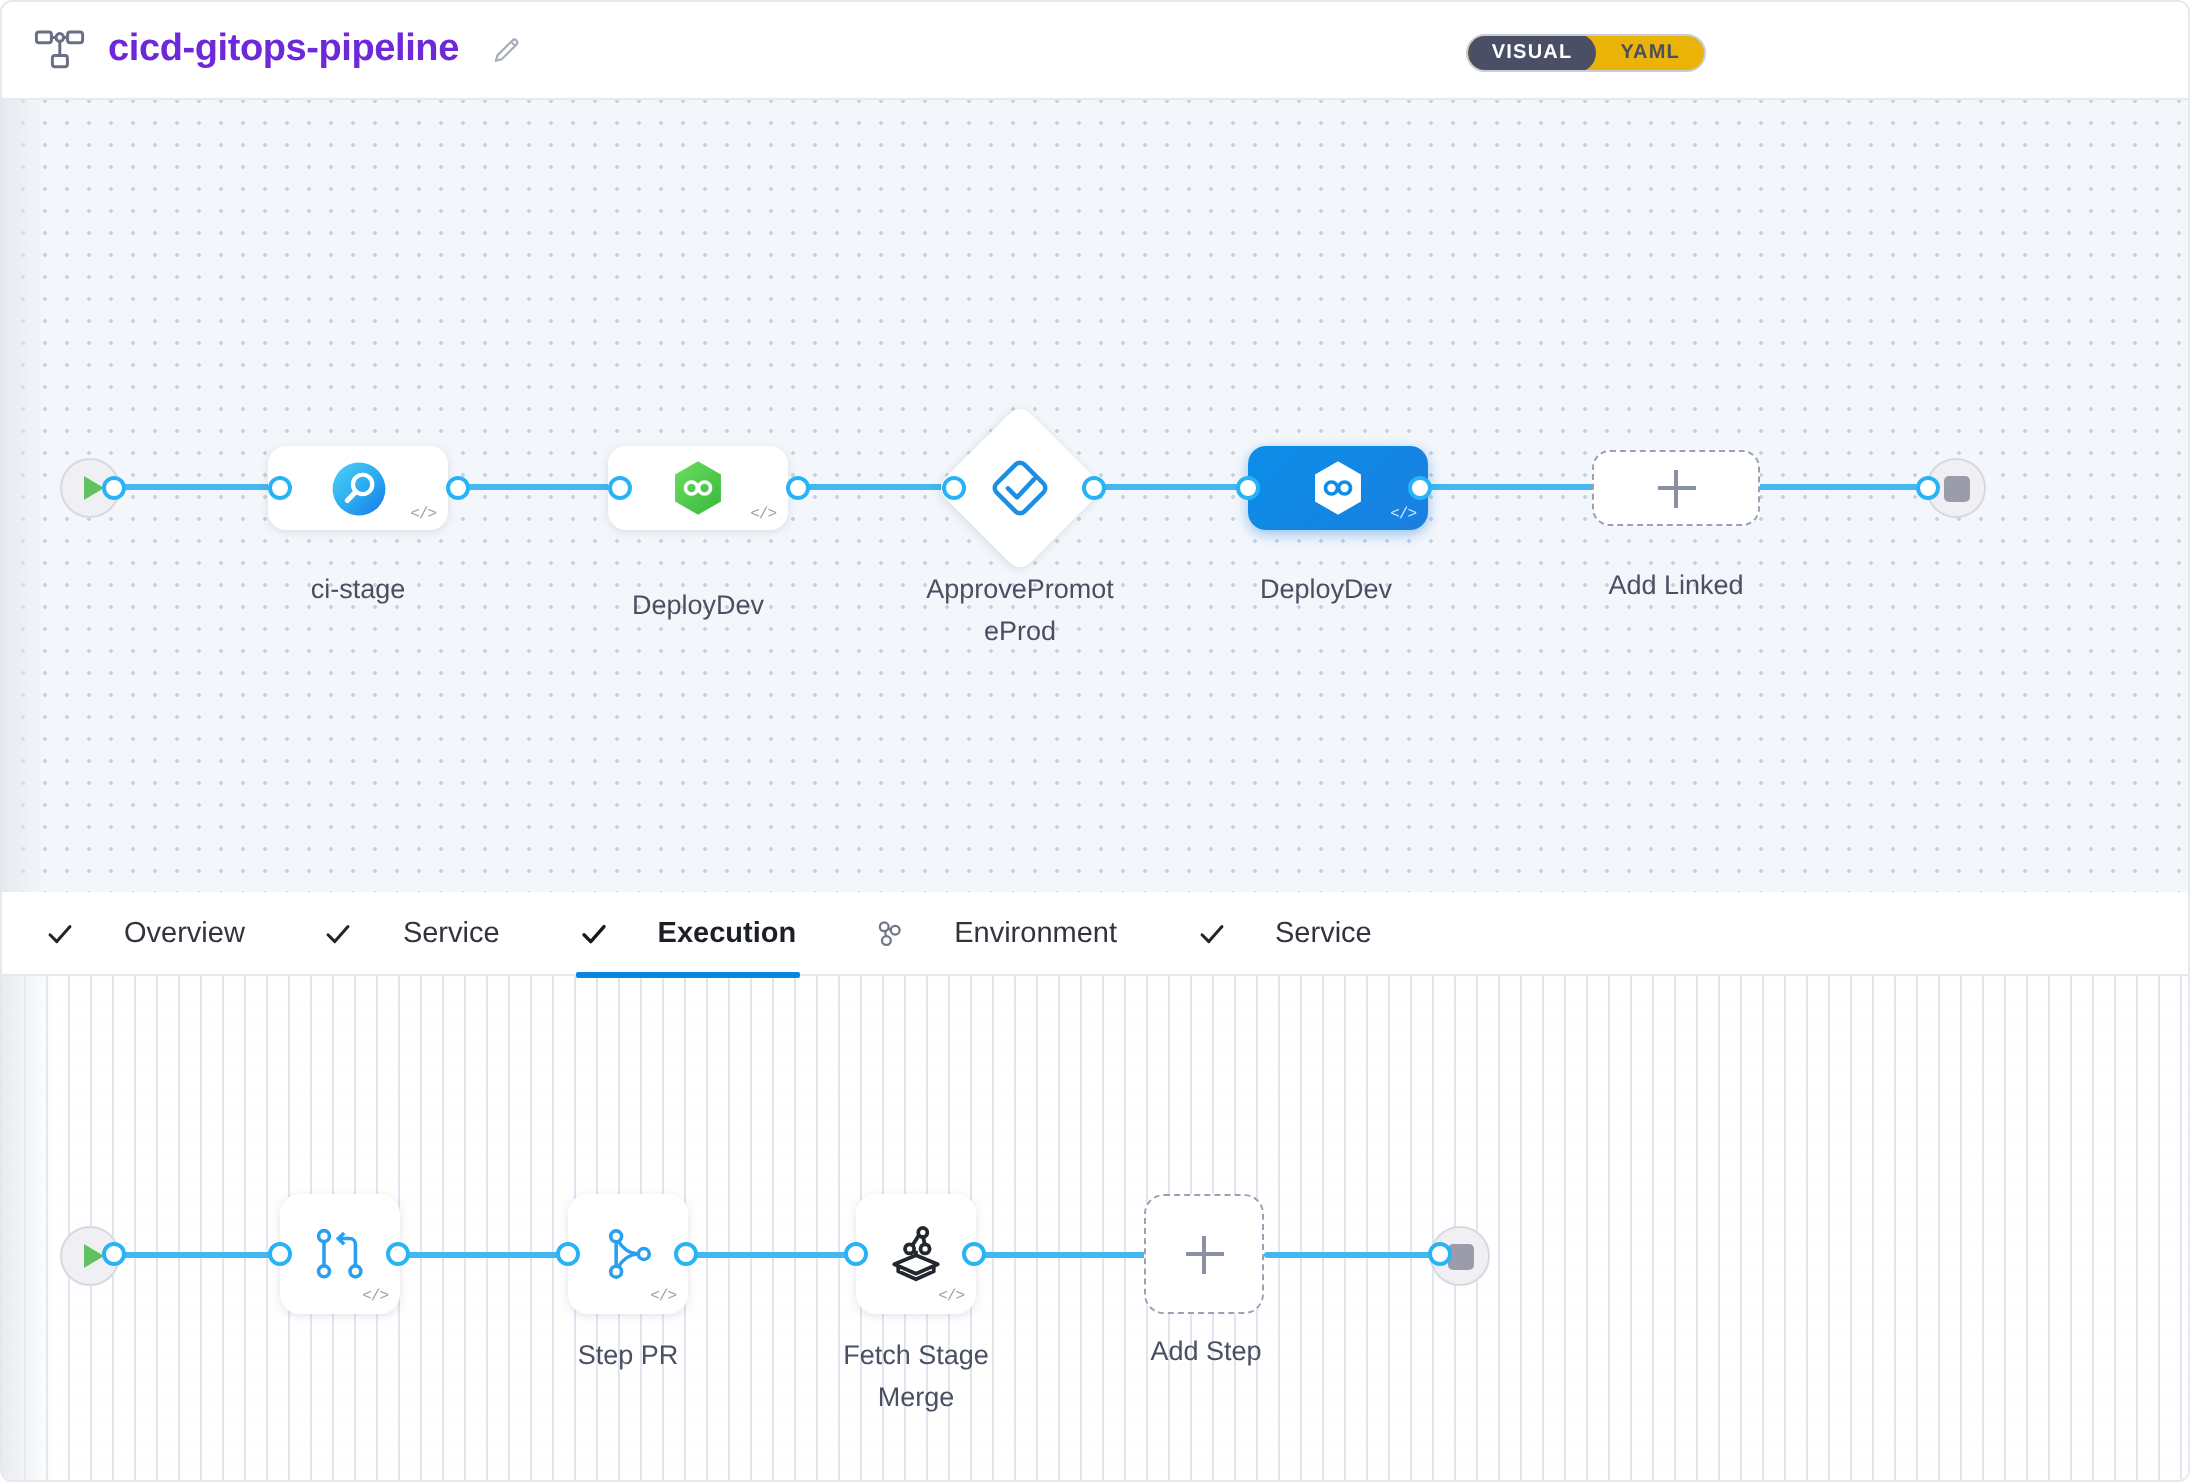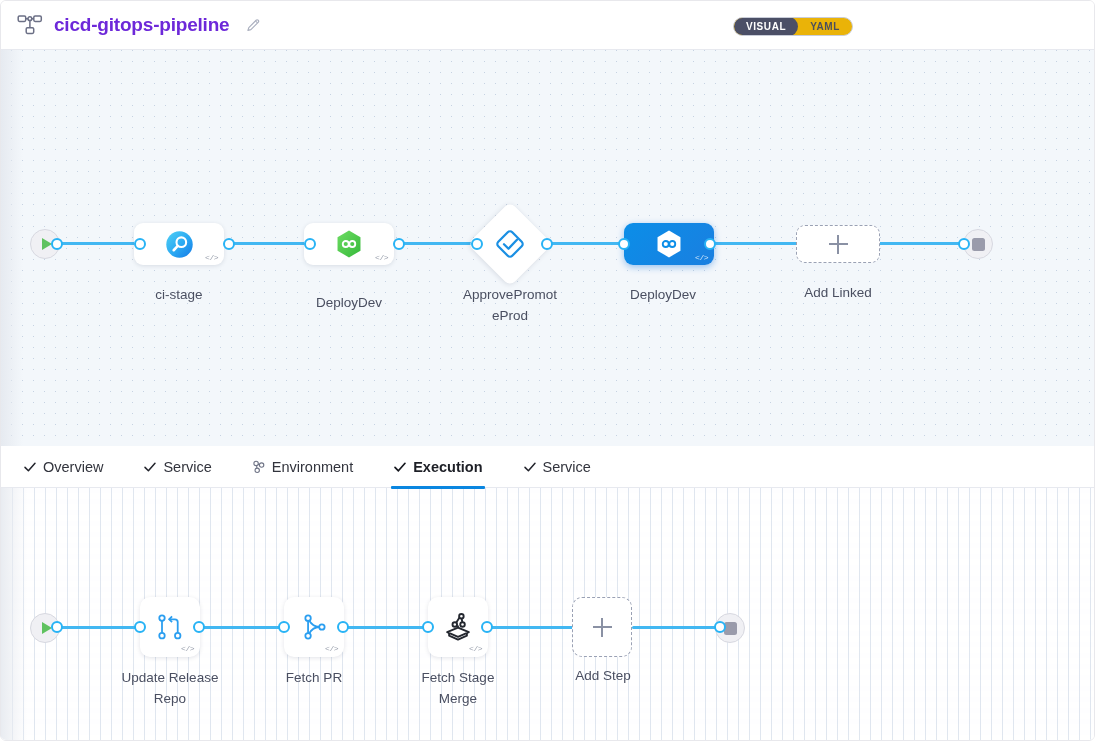--- a/index.html
+++ b/index.html
@@ -224,21 +224,21 @@
     height: 42px;
     background: #ffffff;
     border-bottom: 1px solid #e7e9ef;
     display: flex;
     align-items: center;
     padding-left: 22px;
     gap: 40px;
     z-index: 6;
   }
   .tab {
-    display: flex; align-items: center; gap: 6px;
+    display: flex; align-items: center; gap: 25px;
     height: 42px;
     font-size: 14.5px;
     color: #32343d;
     cursor: pointer;
     position: relative;
   }
   .tab.active { font-weight: bold; color: #1d1f26; }
   .tab.active::after {
     content: ""; position: absolute; left: -2px; right: -2px; bottom: -1px;
     height: 3px; background: #0a86e0; border-radius: 1px;
@@ -388,39 +388,39 @@
 
     <div class="tab">
       <span class="tick">
         <svg viewBox="0 0 14 14" width="14" height="14">
             <path d="M2 7.4 L5.4 10.8 L12 3.3" fill="none" stroke="#22242c" stroke-width="1.5" stroke-linecap="round" stroke-linejoin="round"></path>
           </svg>
       </span>
       <span>Service</span>
     </div>
 
+    <div class="tab active">
+      <span class="tick">
+        <svg viewBox="0 0 14 14" width="14" height="14">
+            <path d="M2 7.4 L5.4 10.8 L12 3.3" fill="none" stroke="#15171e" stroke-width="1.7" stroke-linecap="round" stroke-linejoin="round"></path>
+          </svg>
+      </span>
+      <span>Execution</span>
+    </div>
+
     <div class="tab">
       <span class="tick">
         <svg viewBox="0 0 14 14" width="14" height="14">
           <circle cx="4.1" cy="3.4" r="2.2" fill="none" stroke="#6f7486" stroke-width="1.1"></circle>
           <circle cx="9.6" cy="5.1" r="2.2" fill="none" stroke="#6f7486" stroke-width="1.1"></circle>
           <circle cx="5.2" cy="10.3" r="2.2" fill="none" stroke="#6f7486" stroke-width="1.1"></circle>
           <path d="M5.9 4.4 L7.6 4.7 M4.6 5.6 L4.9 8.1" stroke="#6f7486" stroke-width="1.1"></path>
         </svg>
       </span>
       <span>Environment</span>
-    </div>
-
-    <div class="tab active">
-      <span class="tick">
-        <svg viewBox="0 0 14 14" width="14" height="14">
-            <path d="M2 7.4 L5.4 10.8 L12 3.3" fill="none" stroke="#15171e" stroke-width="1.7" stroke-linecap="round" stroke-linejoin="round"></path>
-          </svg>
-      </span>
-      <span>Execution</span>
     </div>
 
     <div class="tab">
       <span class="tick">
         <svg viewBox="0 0 14 14" width="14" height="14">
             <path d="M2 7.4 L5.4 10.8 L12 3.3" fill="none" stroke="#22242c" stroke-width="1.5" stroke-linecap="round" stroke-linejoin="round"></path>
           </svg>
       </span>
       <span>Service</span>
     </div>
@@ -449,41 +449,37 @@
             <circle cx="8.5" cy="26.2" r="2.9"></circle>
             <circle cx="25.2" cy="26.2" r="2.9"></circle>
             <path d="M8.5 10.4 V23.3"></path>
             <path d="M25.2 23.3 V11.8 A3 3 0 0 0 22.2 8.8 H16.4"></path>
             <path d="M19.2 5.8 L16.1 8.8 L19.2 11.8"></path>
           </g>
         </svg>
         <span class="code-badge">&lt;/&gt;</span>
       </div>
       <div class="port" style="left:192px; top:133px;"></div>
-      <div class="node-label" style="left:104px; top:679px; top:179px; width:130px;">
-        <div>Update Release</div>
-        <div>Repo</div>
-      </div>
 
       <div class="port" style="left:277px; top:133px;"></div>
       <div class="step" style="left:283px; top:109px;">
         <svg viewBox="0 0 34 34" width="32" height="32">
           <g fill="none" stroke="#2a9ef0" stroke-width="1.9">
             <circle cx="10.7" cy="7.6" r="2.9"></circle>
             <circle cx="10.7" cy="26.4" r="2.9"></circle>
             <circle cx="25.4" cy="17" r="2.9"></circle>
             <path d="M10.7 10.5 V23.5"></path>
             <path d="M22.5 17 C17.5 17 13.6 13.1 11.6 9.9"></path>
             <path d="M22.5 17 C17.5 17 13.6 20.9 11.6 24.1"></path>
           </g>
         </svg>
         <span class="code-badge">&lt;/&gt;</span>
       </div>
       <div class="port" style="left:336px; top:133px;"></div>
-      <div class="node-label" style="left:248px; top:179px; width:130px;">Fetch PR</div>
+      <div class="node-label" style="left:248px; top:179px; width:130px;">Step PR</div>
 
       <div class="port" style="left:421px; top:133px;"></div>
       <div class="step" style="left:427px; top:109px;">
         <svg viewBox="0 0 36 36" width="34" height="34">
           <g fill="none" stroke="#23272f" stroke-width="2" stroke-linejoin="round">
             <path d="M18 18.6 L29.5 23.4 L18 28.4 L6.5 23.4 Z"></path>
             <path d="M8.6 24.3 V27.2 L18 31.4 L27.4 27.2 V24.3"></path>
           </g>
           <g fill="none" stroke="#23272f" stroke-width="2">
             <circle cx="21.6" cy="6.6" r="2.4"></circle>

